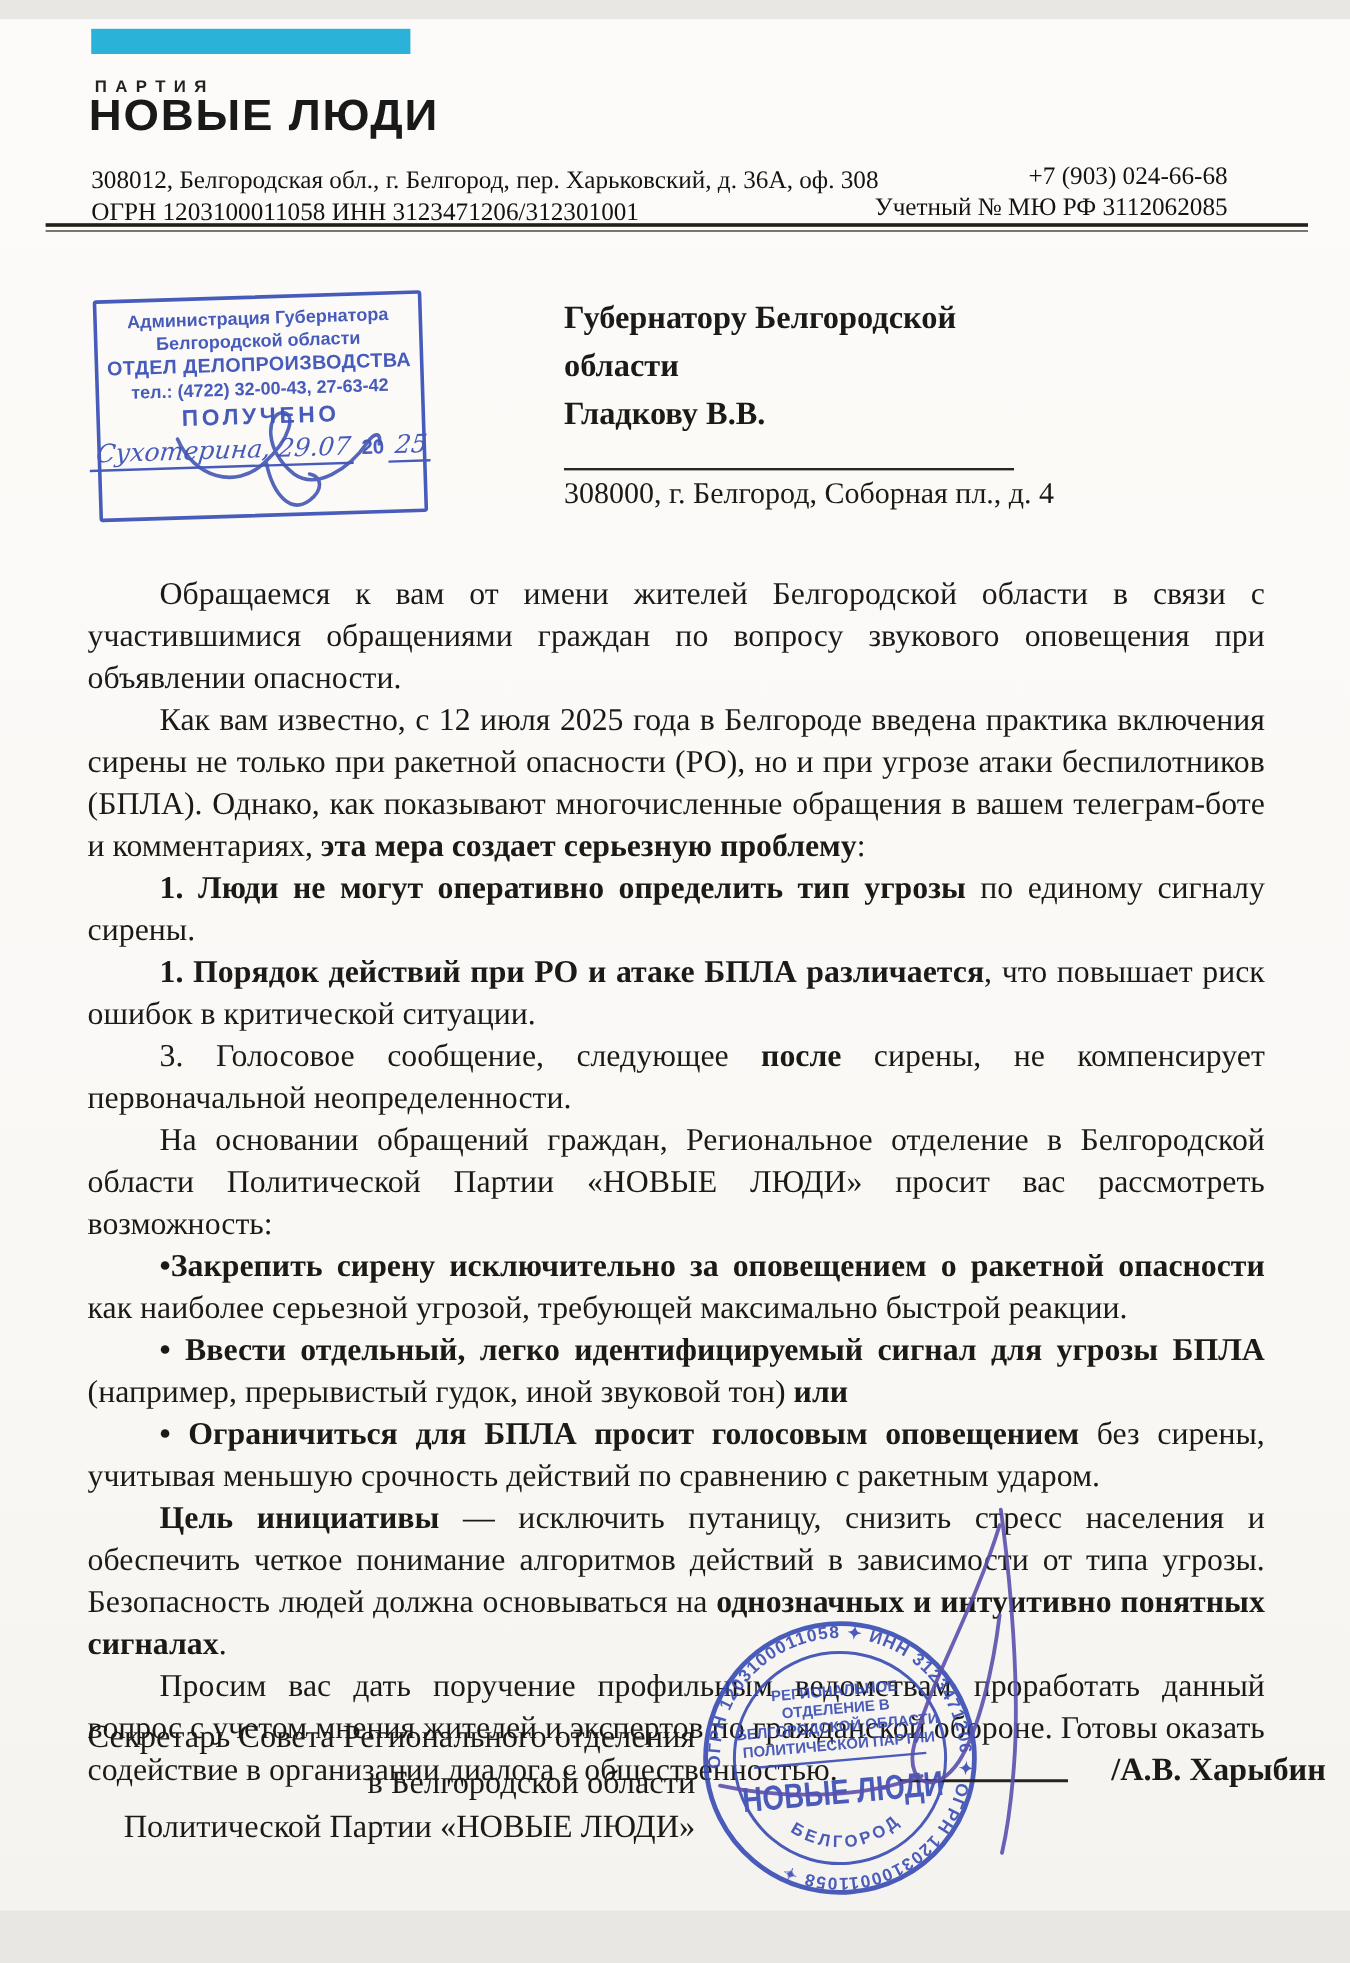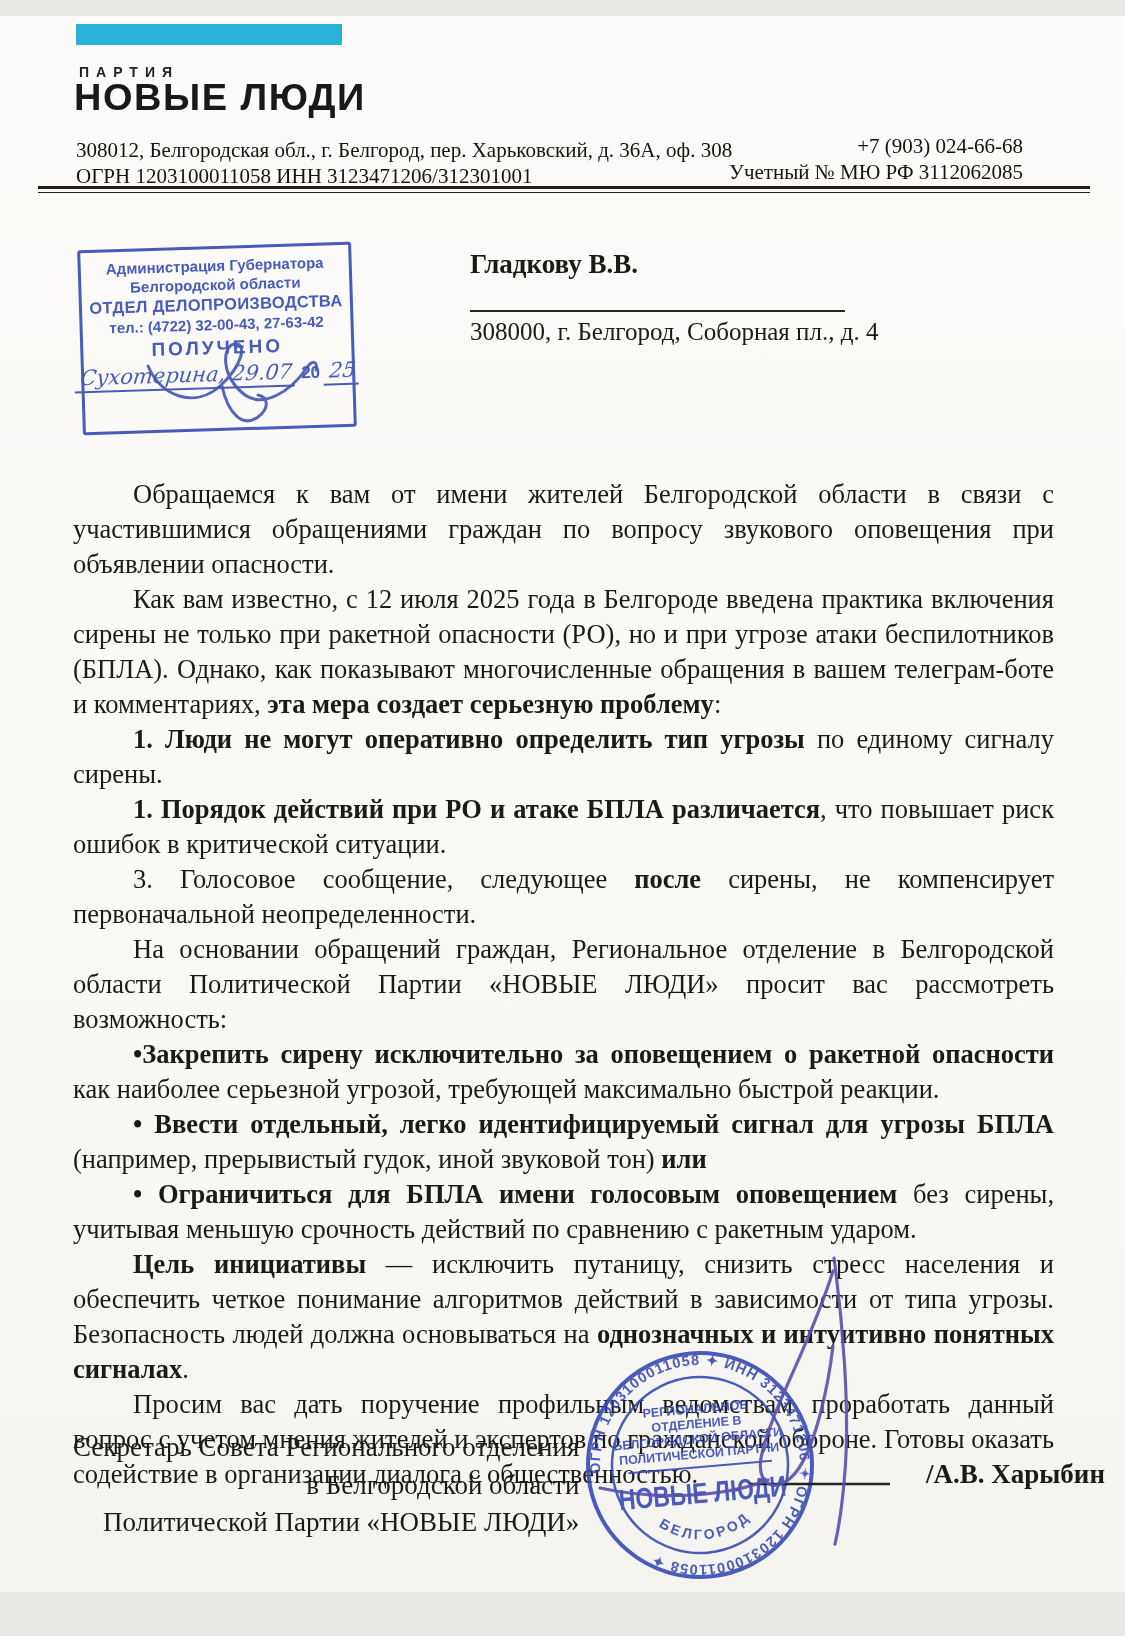--- a/index.html
+++ b/index.html
@@ -95,36 +95,37 @@
     <div class="s4">тел.: (4722) 32-00-43, 27-63-42</div>
     <div class="s5">ПОЛУЧЕНО</div>
     <div class="hw-row">
       <span class="hw">Сухотерина, 29.07</span>
       <span class="printed20">20</span>
       <span class="hw">25</span>
     </div>
   </div>
 
   <div class="recipient">
+    <div class="r-bold">Губернатору Белгородской области</div>
     <div class="r-bold">Гладкову В.В.</div>
     <div class="r-rule"></div>
     <div class="r-addr">308000, г. Белгород, Соборная пл., д. 4</div>
   </div>
 
 
   <div class="letter-body">
       <p><span>Обращаемся к вам от имени жителей Белгородской области в связи с участившимися обращениями граждан по вопросу звукового оповещения при объявлении опасности.</span></p>
       <p><span>Как вам известно, с 12 июля 2025 года в Белгороде введена практика включения сирены не только при ракетной опасности (РО), но и при угрозе атаки беспилотников (БПЛА). Однако, как показывают многочисленные обращения в вашем телеграм-боте и комментариях, </span><b>эта мера создает серьезную проблему</b><span>:</span></p>
       <p><b>1. Люди не могут оперативно определить тип угрозы</b><span> по единому сигналу сирены.</span></p>
       <p><b>1. Порядок действий при РО и атаке БПЛА различается</b><span>, что повышает риск ошибок в критической ситуации.</span></p>
       <p><span>3. Голосовое сообщение, следующее </span><b>после</b><span> сирены, не компенсирует первоначальной неопределенности.</span></p>
       <p><span>На основании обращений граждан, Региональное отделение в Белгородской области Политической Партии «НОВЫЕ ЛЮДИ» просит вас рассмотреть возможность:</span></p>
       <p><b>•Закрепить сирену исключительно за оповещением о ракетной опасности</b><span> как наиболее серьезной угрозой, требующей максимально быстрой реакции.</span></p>
       <p><b>• Ввести отдельный, легко идентифицируемый сигнал для угрозы БПЛА</b><span> (например, прерывистый гудок, иной звуковой тон) </span><b>или</b></p>
-      <p><b>• Ограничиться для БПЛА имени голосовым оповещением</b><span> без сирены, учитывая меньшую срочность действий по сравнению с ракетным ударом.</span></p>
+      <p><b>• Ограничиться для БПЛА просит голосовым оповещением</b><span> без сирены, учитывая меньшую срочность действий по сравнению с ракетным ударом.</span></p>
       <p><b>Цель инициативы</b><span> — исключить путаницу, снизить стресс населения и обеспечить четкое понимание алгоритмов действий в зависимости от типа угрозы. Безопасность людей должна основываться на </span><b>однозначных и интуитивно понятных сигналах</b><span>.</span></p>
       <p><span>Просим вас дать поручение профильным ведомствам проработать данный вопрос с учетом мнения жителей и экспертов по гражданской обороне. Готовы оказать содействие в организации диалога с общественностью.</span></p>
     </div>
 
   <div class="sig-block">
     <div>Секретарь Совета Регионального отделения</div>
     <div>в Белгородской области</div>
     <div>Политической Партии «НОВЫЕ ЛЮДИ»</div>
   </div>
   <div class="signatory">/А.В. Харыбин</div>

